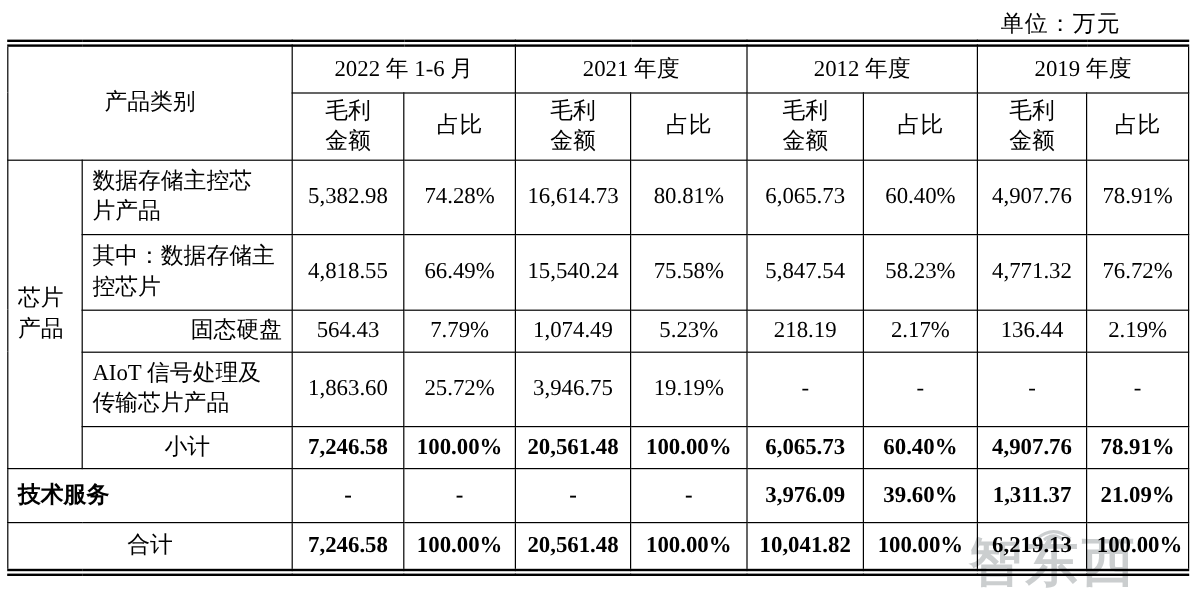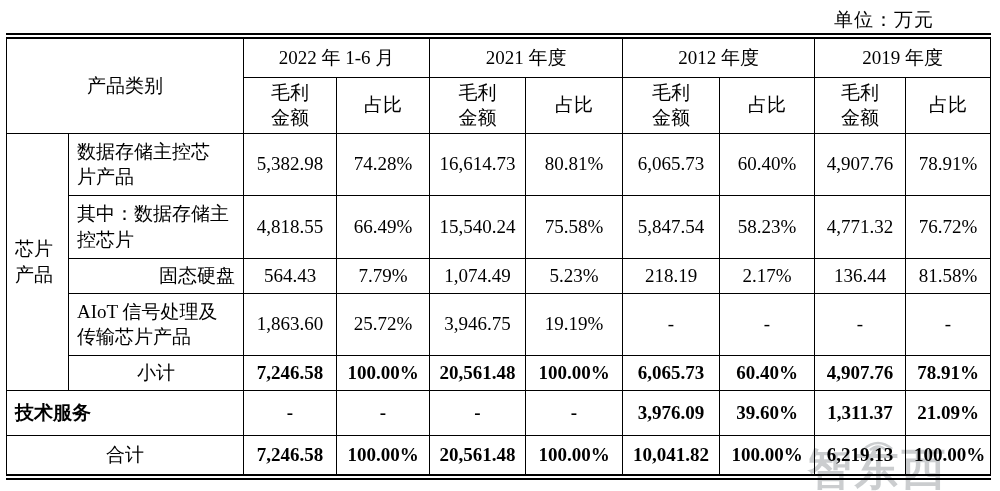--- a/index.html
+++ b/index.html
@@ -111,21 +111,21 @@
   </tr>
   <tr class="r3">
     <td class="name-r">固态硬盘</td>
     <td class="num">564.43</td>
     <td class="num">7.79%</td>
     <td class="num">1,074.49</td>
     <td class="num">5.23%</td>
     <td class="num">218.19</td>
     <td class="num">2.17%</td>
     <td class="num">136.44</td>
-    <td class="num">81.58%</td>
+    <td class="num">2.19%</td>
   </tr>
   <tr class="r4">
     <td class="name">AIoT 信号处理及
 传输芯片产品</td>
     <td class="num">1,863.60</td>
     <td class="num">25.72%</td>
     <td class="num">3,946.75</td>
     <td class="num">19.19%</td>
     <td class="num">-</td>
     <td class="num">-</td>

